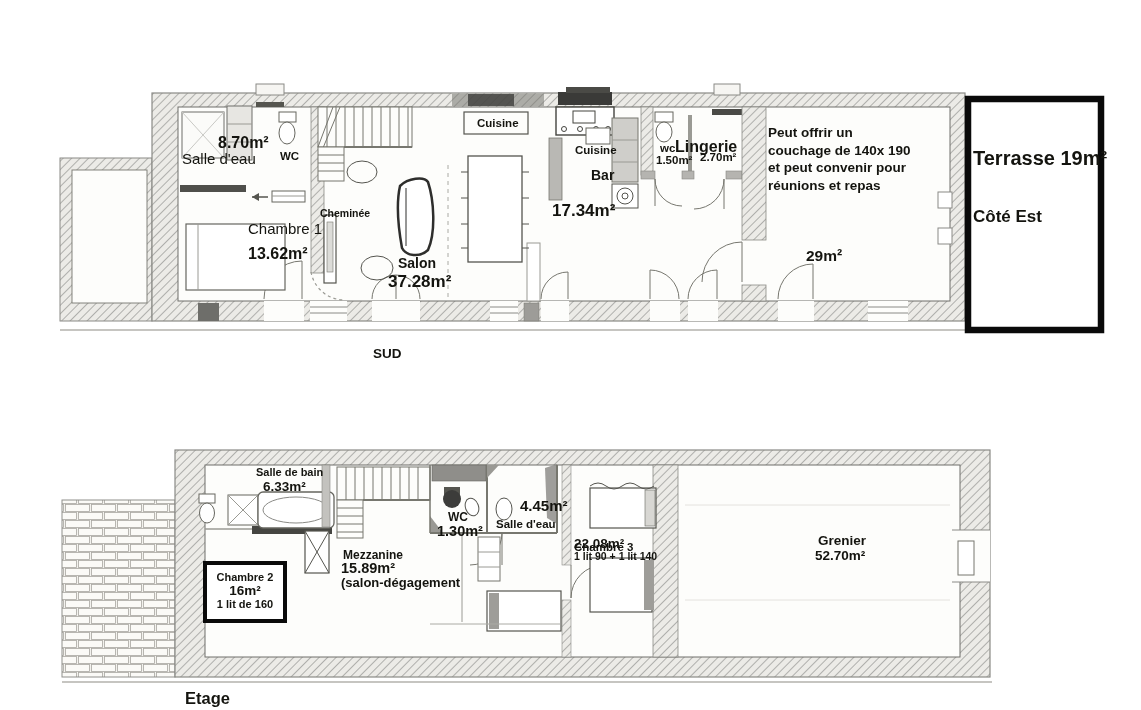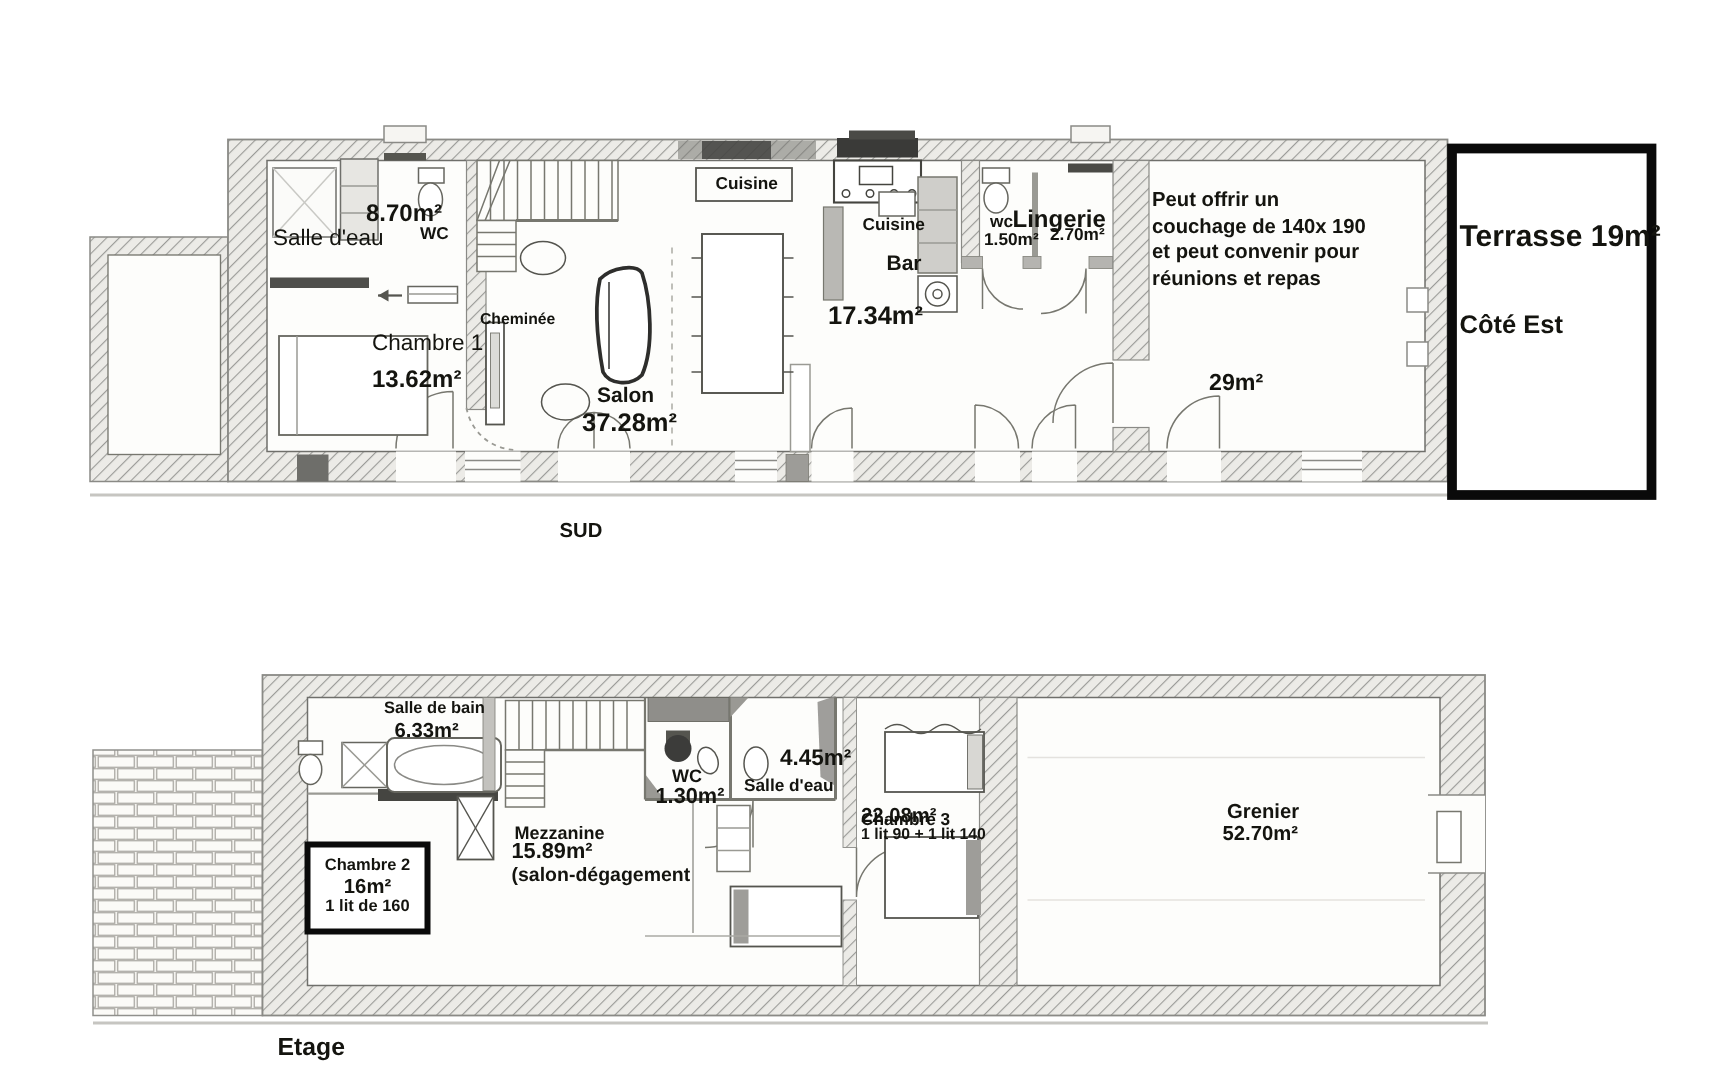--- a/index.html
+++ b/index.html
@@ -283,21 +283,21 @@
 
       <rect x="205" y="563" width="80" height="58" fill="#ffffff" stroke="#0a0a0a" stroke-width="4"></rect>
 
       <g stroke="#e4e2de">
         <line x1="685" y1="505" x2="950" y2="505"></line>
         <line x1="685" y1="600" x2="950" y2="600"></line>
       </g>
     </g>
   </svg>
 
-  <div class="lbl" style="left:244px; top:133px; font-size:16px;">8.70m²</div>
+  <div class="lbl" style="left:218px; top:133px; font-size:16px;">8.70m²</div>
   <div class="lbl" style="left:280px; top:149px; font-size:11.5px;">WC</div>
   <div class="lbl n" style="left:182px; top:150px; font-size:15px;">Salle d'eau</div>
   <div class="lbl n" style="left:248px; top:220px; font-size:15px;">Chambre 1</div>
   <div class="lbl" style="left:248px; top:244px; font-size:16px;">13.62m²</div>
   <div class="lbl" style="left:320px; top:207px; font-size:10.5px;">Cheminée</div>
   <div class="lbl" style="left:398px; top:255px; font-size:14px;">Salon</div>
   <div class="lbl" style="left:388px; top:271px; font-size:17px;">37.28m²</div>
   <div class="lbl" style="left:477px; top:116px; font-size:11.5px;">Cuisine</div>
   <div class="lbl" style="left:575px; top:143px; font-size:11.5px;">Cuisine</div>
   <div class="lbl" style="left:560px; top:167px; font-size:14px;margin-left:31px;">Bar</div>

